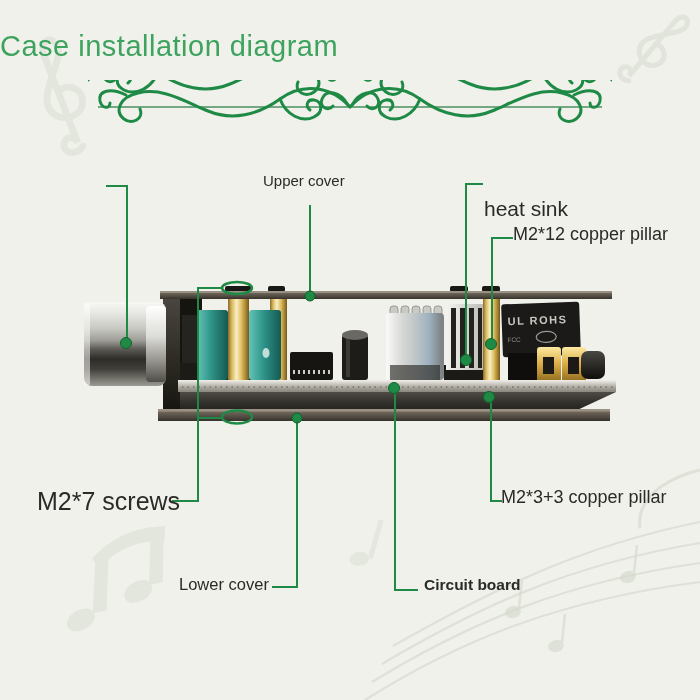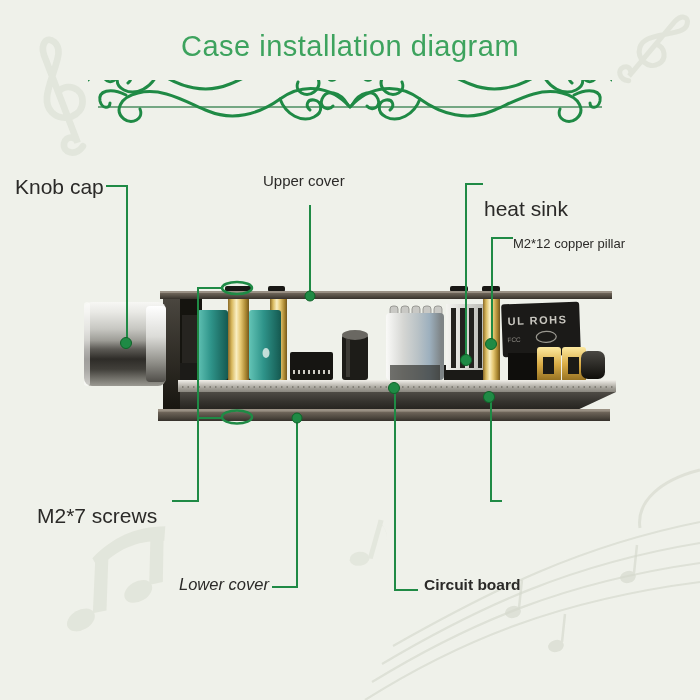--- a/index.html
+++ b/index.html
@@ -3,32 +3,32 @@
 <meta charset="utf-8">
 <style>
   html,body{margin:0;padding:0;}
   .stage{
     position:relative;width:700px;height:700px;overflow:hidden;
     background:#eff1ea;
     font-family:"Liberation Sans","DejaVu Sans",sans-serif;
   }
   .layer{position:absolute;inset:0;}
   .title{
-    position:absolute;top:30px;left:0;width:700px;text-align:center;
+    position:absolute;top:30px;left:0;width:700px;text-align:left;
     font-size:29px;letter-spacing:.5px;color:#3da35e;font-weight:400;
   }
   .label{
     position:absolute;color:#2b2a28;white-space:nowrap;line-height:1.1;
   }
   .l-knob   {left:15px; top:175px;font-size:21px;}
   .l-upper  {left:263px;top:173px;font-size:15px;text-align:center;}
   .l-heat   {left:484px;top:171px;font-size:21px;margin-top:26px;}
-  .l-m212   {left:513px;top:237px;font-size:13px;}
-  .l-m27    {left:37px; top:504px;font-size:21px;}
-  .l-lower  {left:179px;top:575px;font-size:16.5px;font-style:italic;}
+  .l-m212   {left:513px;top:225px;font-size:18px;}
+  .l-m27    {left:37px; top:488px;font-size:25px;}
+  .l-lower  {left:179px;top:575px;font-size:16.5px;}
   .l-circuit{left:424px;top:576px;font-size:15.5px;font-weight:bold;}
   .l-m233   {left:501px;top:488px;font-size:18px;}
   svg{display:block;}
 </style>
 </head>
 <body>
 
 <div class="stage">
 
   <svg class="layer" width="700" height="700" viewBox="0 0 700 700" aria-hidden="true">
@@ -305,21 +305,21 @@
       <circle cx="126" cy="343" r="5.5"></circle>
       <circle cx="310" cy="296" r="5"></circle>
       <circle cx="466" cy="360" r="5.5"></circle>
       <circle cx="491" cy="344" r="5.5"></circle>
       <circle cx="297" cy="418" r="5"></circle>
       <circle cx="394" cy="388" r="5.5"></circle>
       <circle cx="489" cy="397" r="5.5"></circle>
     </g>
   </svg>
 
-  <div class="label l-knob">Knob cap</div>
   <div class="label l-upper">Upper cover</div>
   <div class="label l-heat">heat sink</div>
   <div class="label l-m212">M2*12 copper pillar</div>
   <div class="label l-m27">M2*7 screws</div>
   <div class="label l-lower">Lower cover</div>
   <div class="label l-circuit">Circuit board</div>
+  <div class="label l-m233">M2*3+3 copper pillar</div>
 
 </div>
 
 </body></html>

